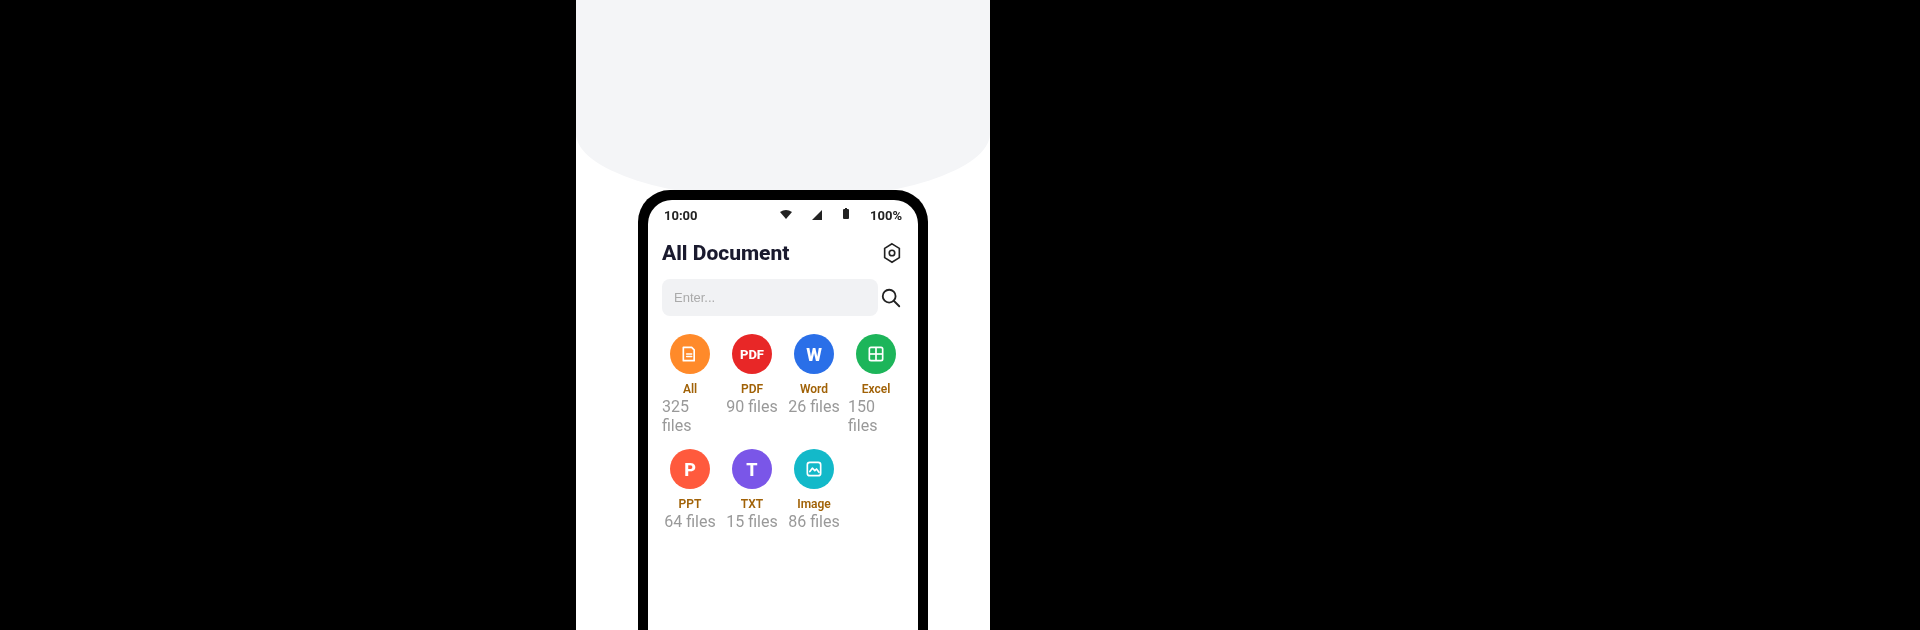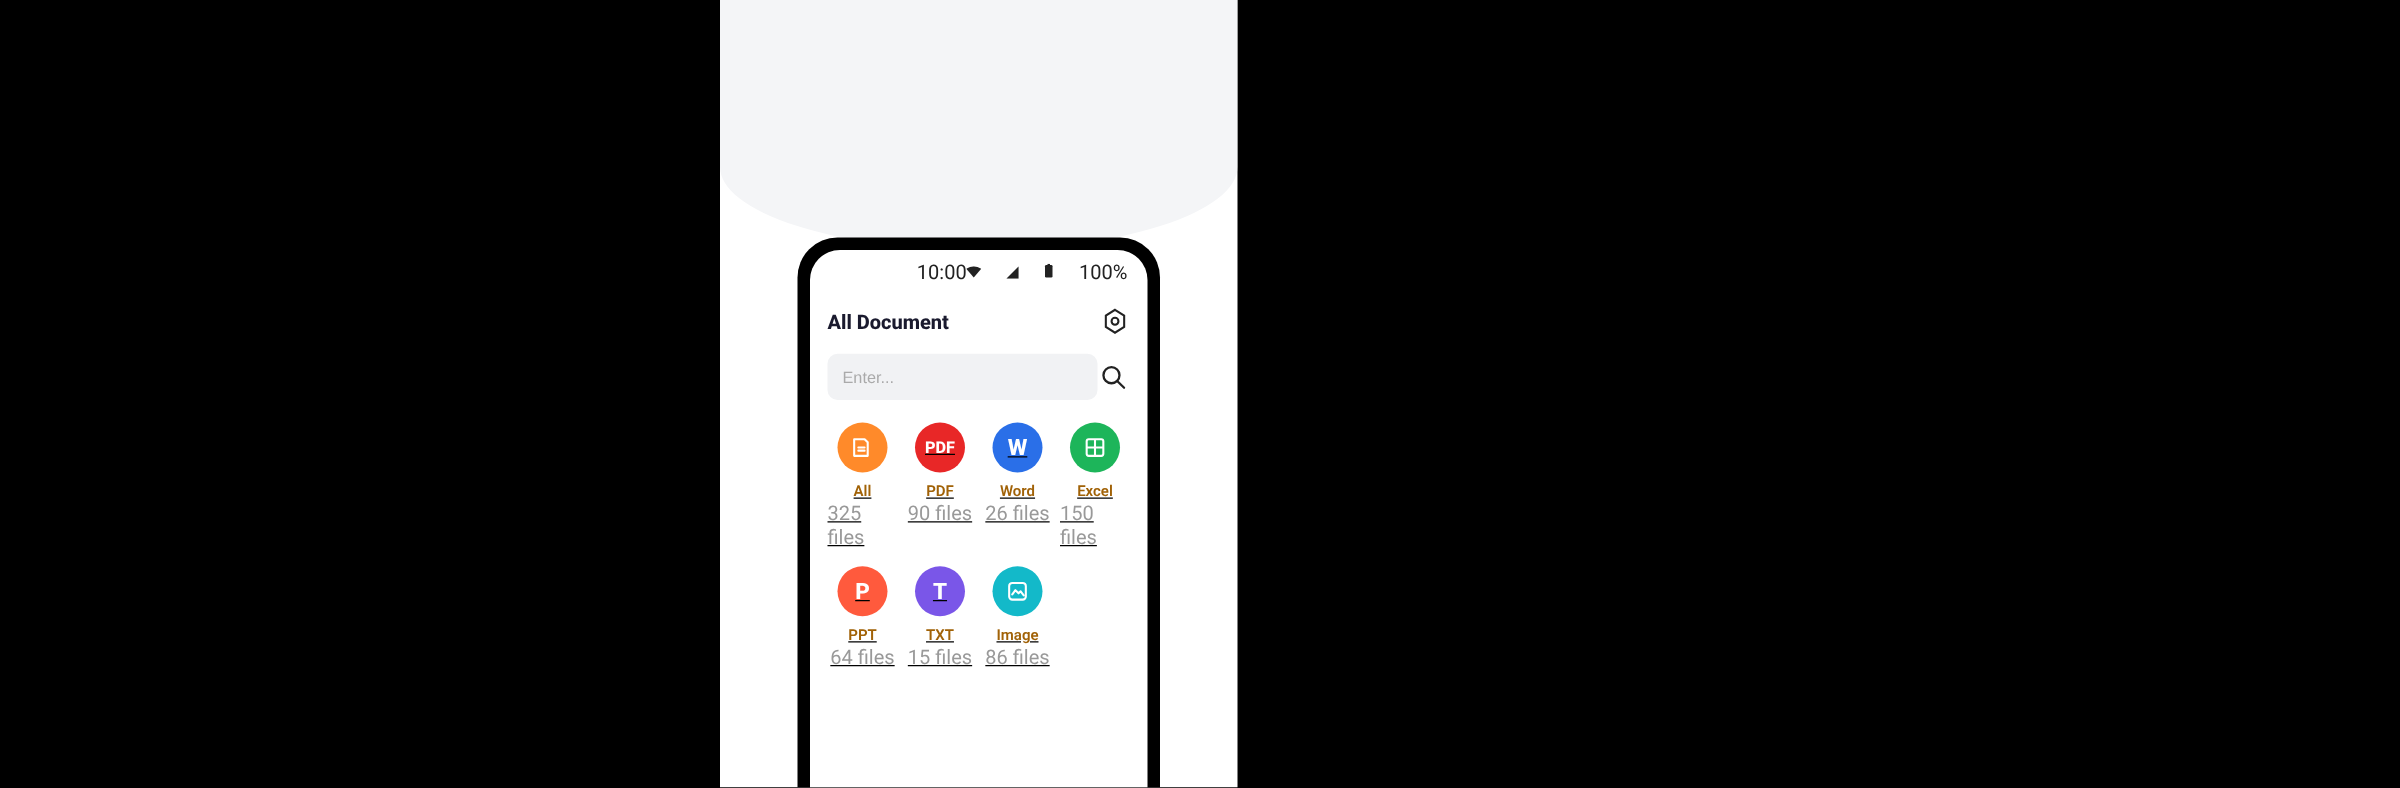--- a/index.html
+++ b/index.html
@@ -54,41 +54,41 @@
     .phone-screen {
       background: #fff;
       border-radius: 24px;
       width: 100%;
       height: 100%;
       overflow: hidden;
       padding: 6px 14px;
     }
     .status-bar {
       display: flex;
-      justify-content: flex-end;
-      align-items: center;
-      font-size: 16px;
-      font-weight: 400;
+      justify-content: space-between;
+      align-items: center;
+      font-size: 13px;
+      font-weight: 700;
       color: #222;
       padding: 2px 2px 4px;
     }
     .status-icons {
       display: flex;
       align-items: center;
       gap: 20px;
     }
     .app-header {
       display: flex;
       justify-content: space-between;
       align-items: center;
       margin-top: 14px;
       margin-bottom: 14px;
     }
     .app-title {
-      font-size: 16px;
+      font-size: 21px;
       font-weight: 800;
       color: #1a1a2e;
     }
     .settings-btn {
       width: 24px;
       height: 24px;
       display: flex;
       align-items: center;
       justify-content: center;
     }
@@ -119,21 +119,20 @@
     .file-grid {
       display: grid;
       grid-template-columns: repeat(4, 1fr);
       gap: 14px 6px;
     }
     .file-tile {
       display: flex;
       flex-direction: column;
       align-items: center;
       cursor: pointer;
-      text-decoration: underline;
     }
     .file-icon {
       width: 40px;
       height: 40px;
       border-radius: 50%;
       display: flex;
       align-items: center;
       justify-content: center;
       margin-bottom: 8px;
     }

